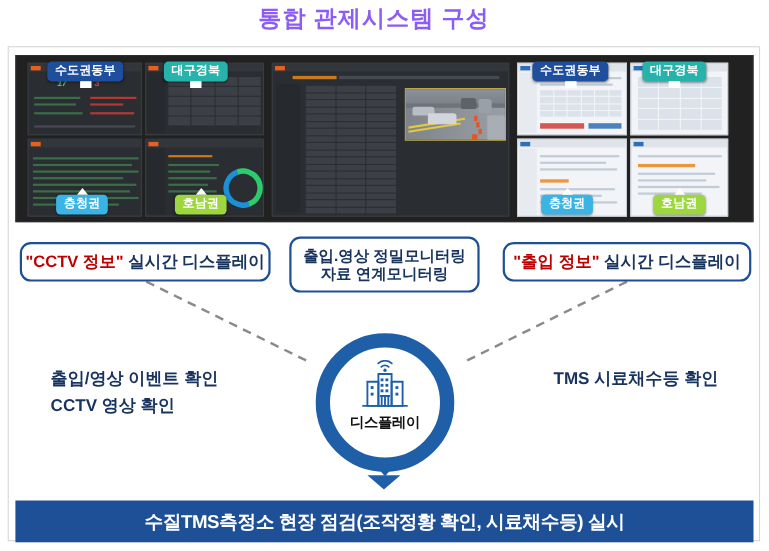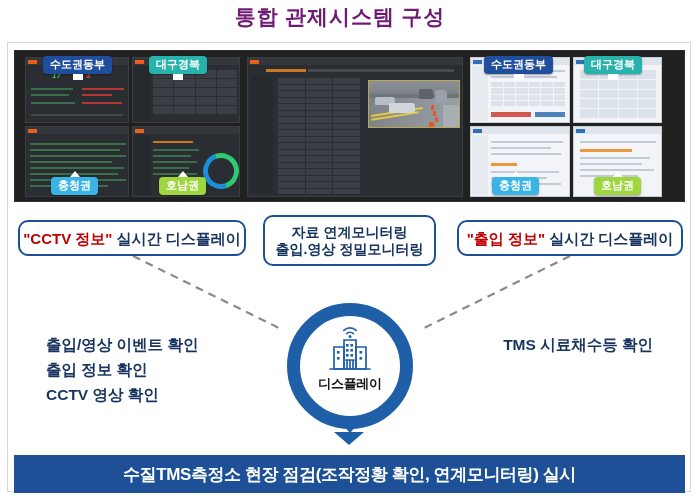--- a/index.html
+++ b/index.html
@@ -7,21 +7,21 @@
     width:699px;height:501px;
     background:#ffffff;
     font-family:"Liberation Sans","DejaVu Sans",sans-serif;
     overflow:hidden;
     position:relative;
   }
   #page-title{
     position:absolute;left:0;top:3px;width:680px;
     text-align:center;
     font-family:"Liberation Serif","DejaVu Serif",serif;
-    font-size:21px;font-weight:bold;color:#701a75;
+    font-size:21px;font-weight:bold;color:#8b5cf6;
     letter-spacing:1px;
   }
   
   #content-frame{
     position:absolute;left:7px;top:42px;width:684px;height:450px;
     border:1px solid #d7d7d7;
     background:#ffffff;
     box-sizing:border-box;
   }
   
@@ -431,22 +431,22 @@
 <svg id="connectors" viewBox="0 0 699 501">
   <line x1="133" y1="256" x2="283" y2="330" stroke="#8a8a8a" stroke-width="2.2" stroke-dasharray="8 6"></line>
   <line x1="570" y1="256" x2="420" y2="330" stroke="#8a8a8a" stroke-width="2.2" stroke-dasharray="8 6"></line>
 </svg>
 
 <div class="callout" style="left:18px;top:220px;width:228px;height:36px;font-size:15px;">
   <span><span class="hl">"CCTV 정보"</span><span> 실시간 디스플레이</span></span>
 </div>
 
 <div class="callout" style="left:263px;top:215px;width:173px;height:51px;font-size:14px;flex-direction:column;">
+  <span>출입.영상 정밀모니터링</span>
   <span>자료 연계모니터링</span>
-  <span>출입.영상 정밀모니터링</span>
 </div>
 
 <div class="callout" style="left:457px;top:220px;width:226px;height:36px;font-size:15px;">
   <span><span class="hl">"출입 정보"</span><span> 실시간 디스플레이</span></span>
 </div>
 
 <div id="hub">
   <div id="hub-pointer"></div>
   <div id="hub-circle"></div>
   <svg id="hub-icon" viewBox="0 0 56 44">
@@ -473,24 +473,23 @@
     <g fill="none" stroke="#1f5fa8" stroke-width="1.6" stroke-linecap="round">
       <path d="M24.6 6.6a4.8 4.8 0 0 1 6.8 0"></path>
       <path d="M21.8 3.4a8.8 8.8 0 0 1 12.4 0"></path>
     </g>
   </svg>
   <div id="hub-label">디스플레이</div>
 </div>
 
 <div class="bullets" id="bullets-left">
   <div>출입/영상 이벤트 확인</div>
-  <div>출입 정보 확인</div>
   <div>CCTV 영상 확인</div>
 </div>
 
 <div class="bullets" id="bullets-right">
   <div>TMS 시료채수등 확인</div>
 </div>
 
 <div id="bottom-arrow"></div>
 <div id="bottom-banner">
-  <span>수질TMS측정소 현장 점검(조작정황 확인, 연계모니터링) 실시</span>
+  <span>수질TMS측정소 현장 점검(조작정황 확인, 시료채수등) 실시</span>
 </div>
 
 </body></html>

